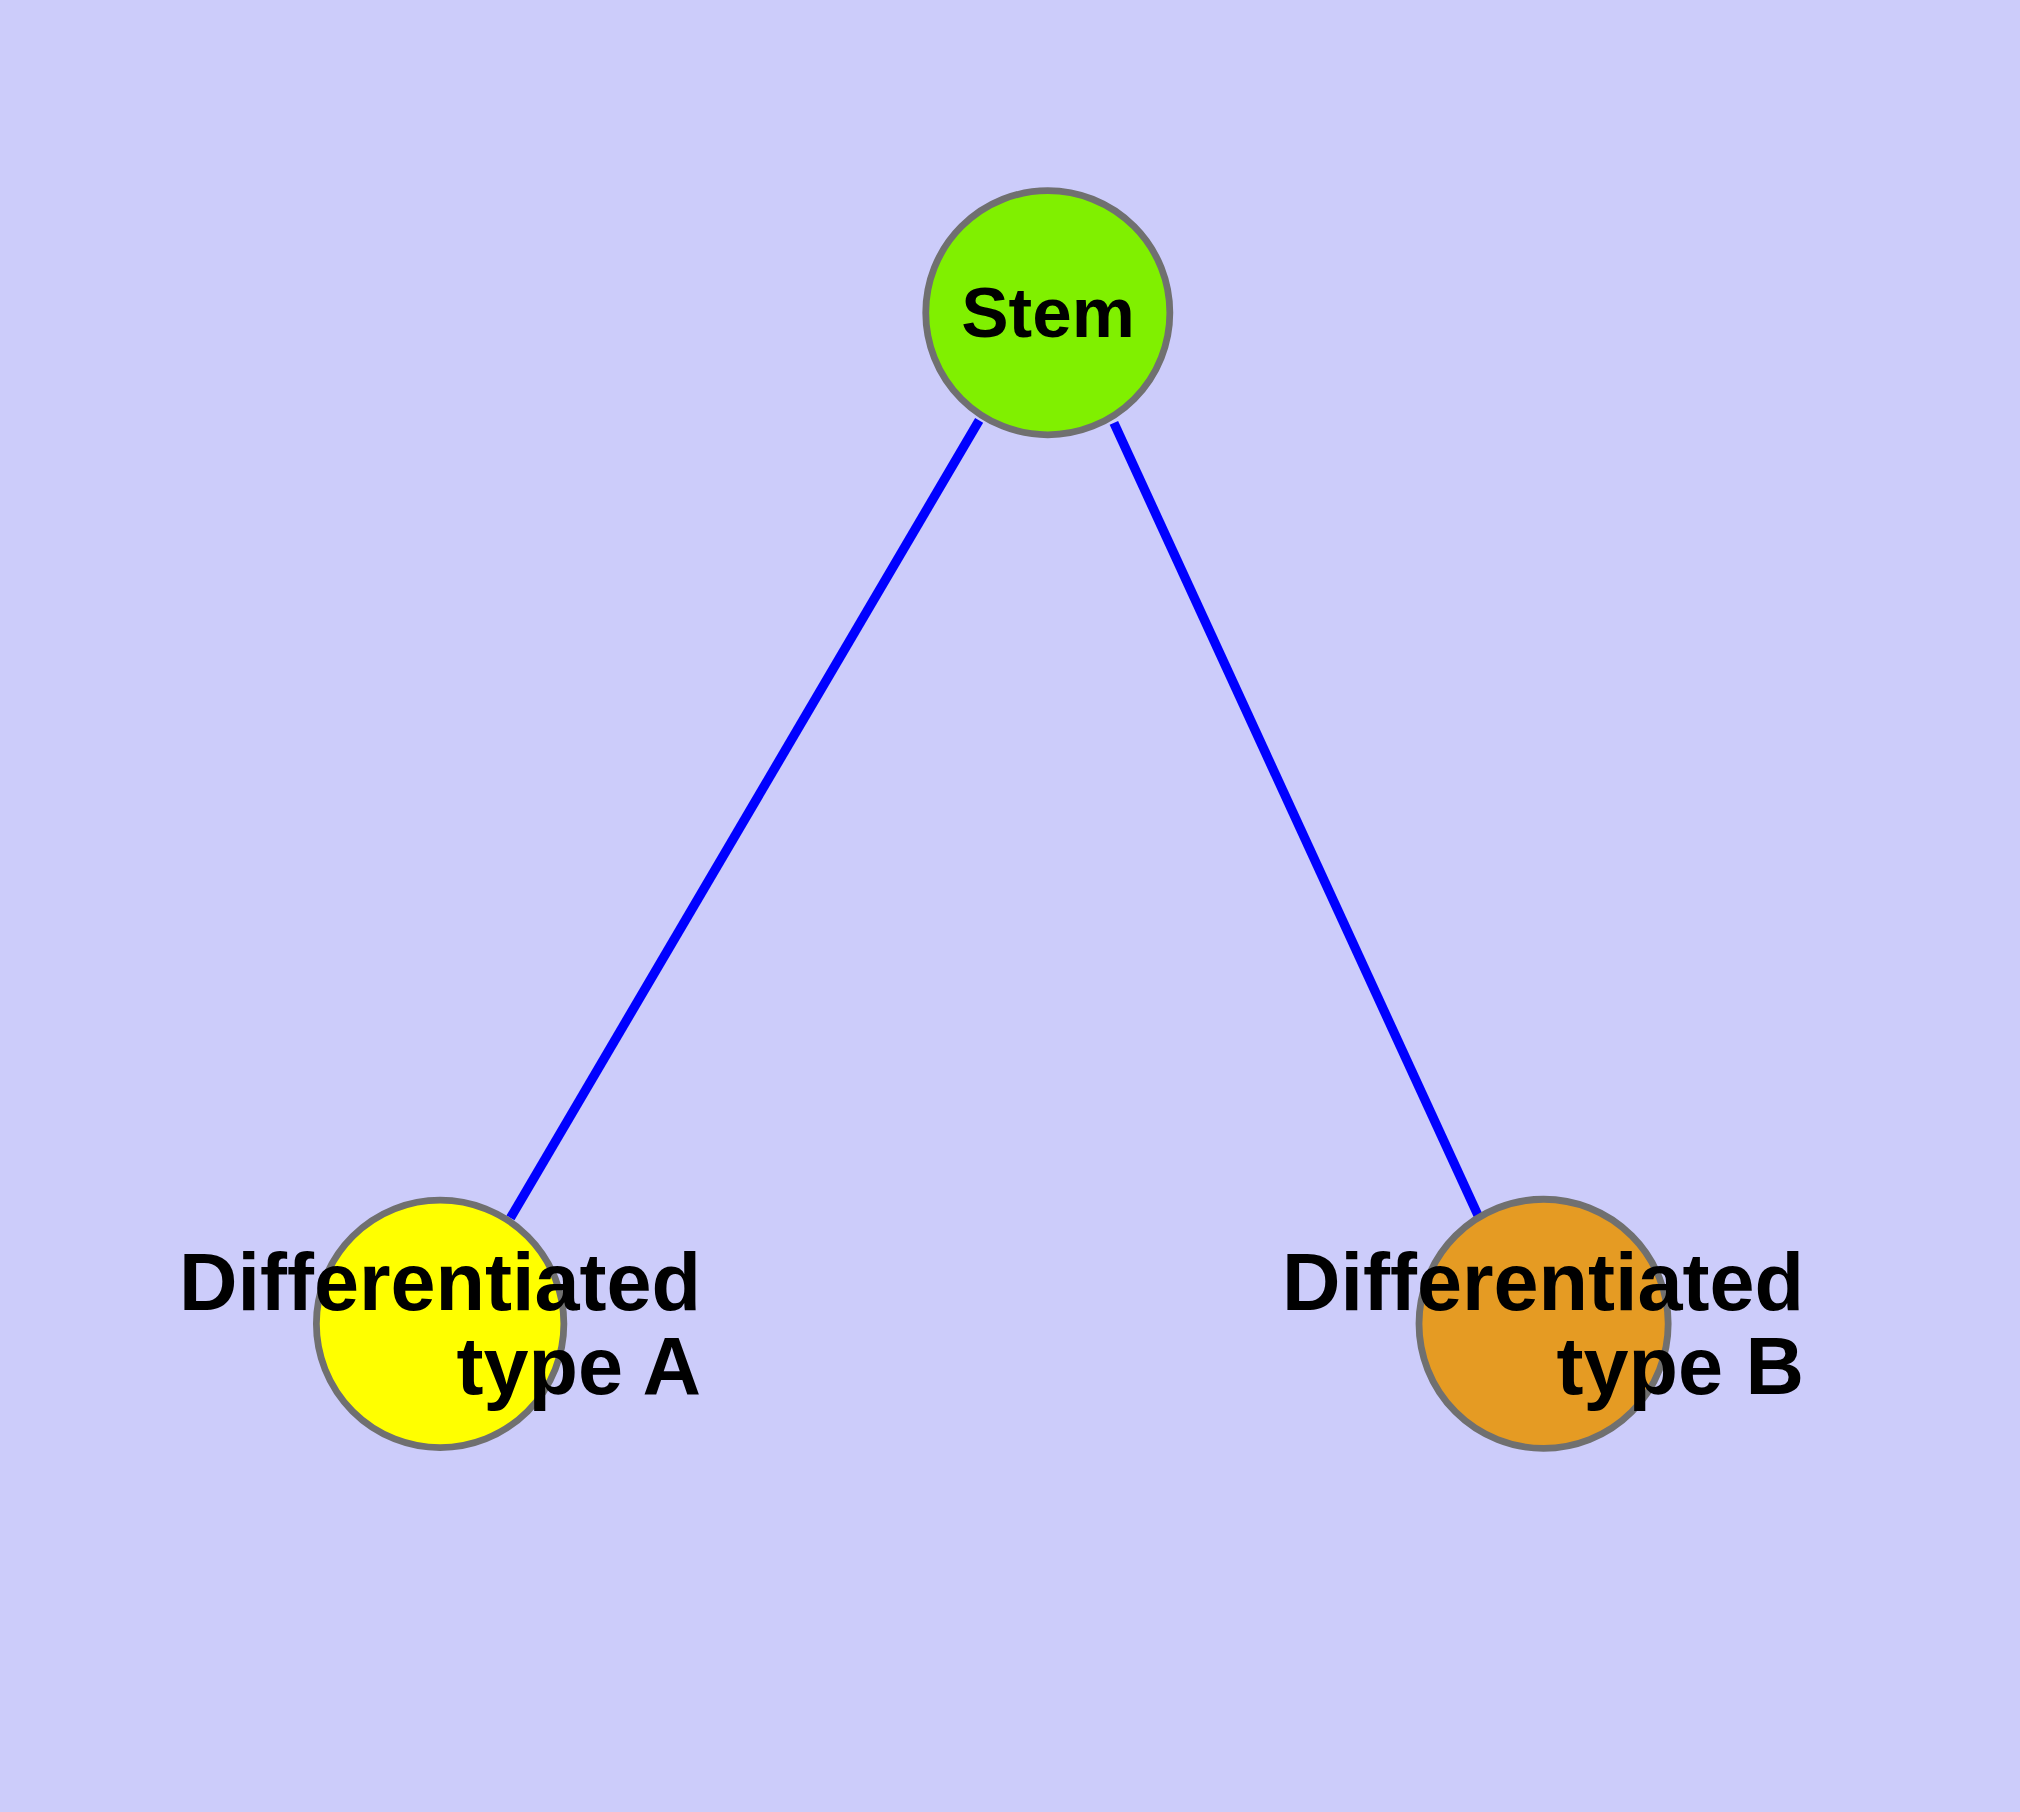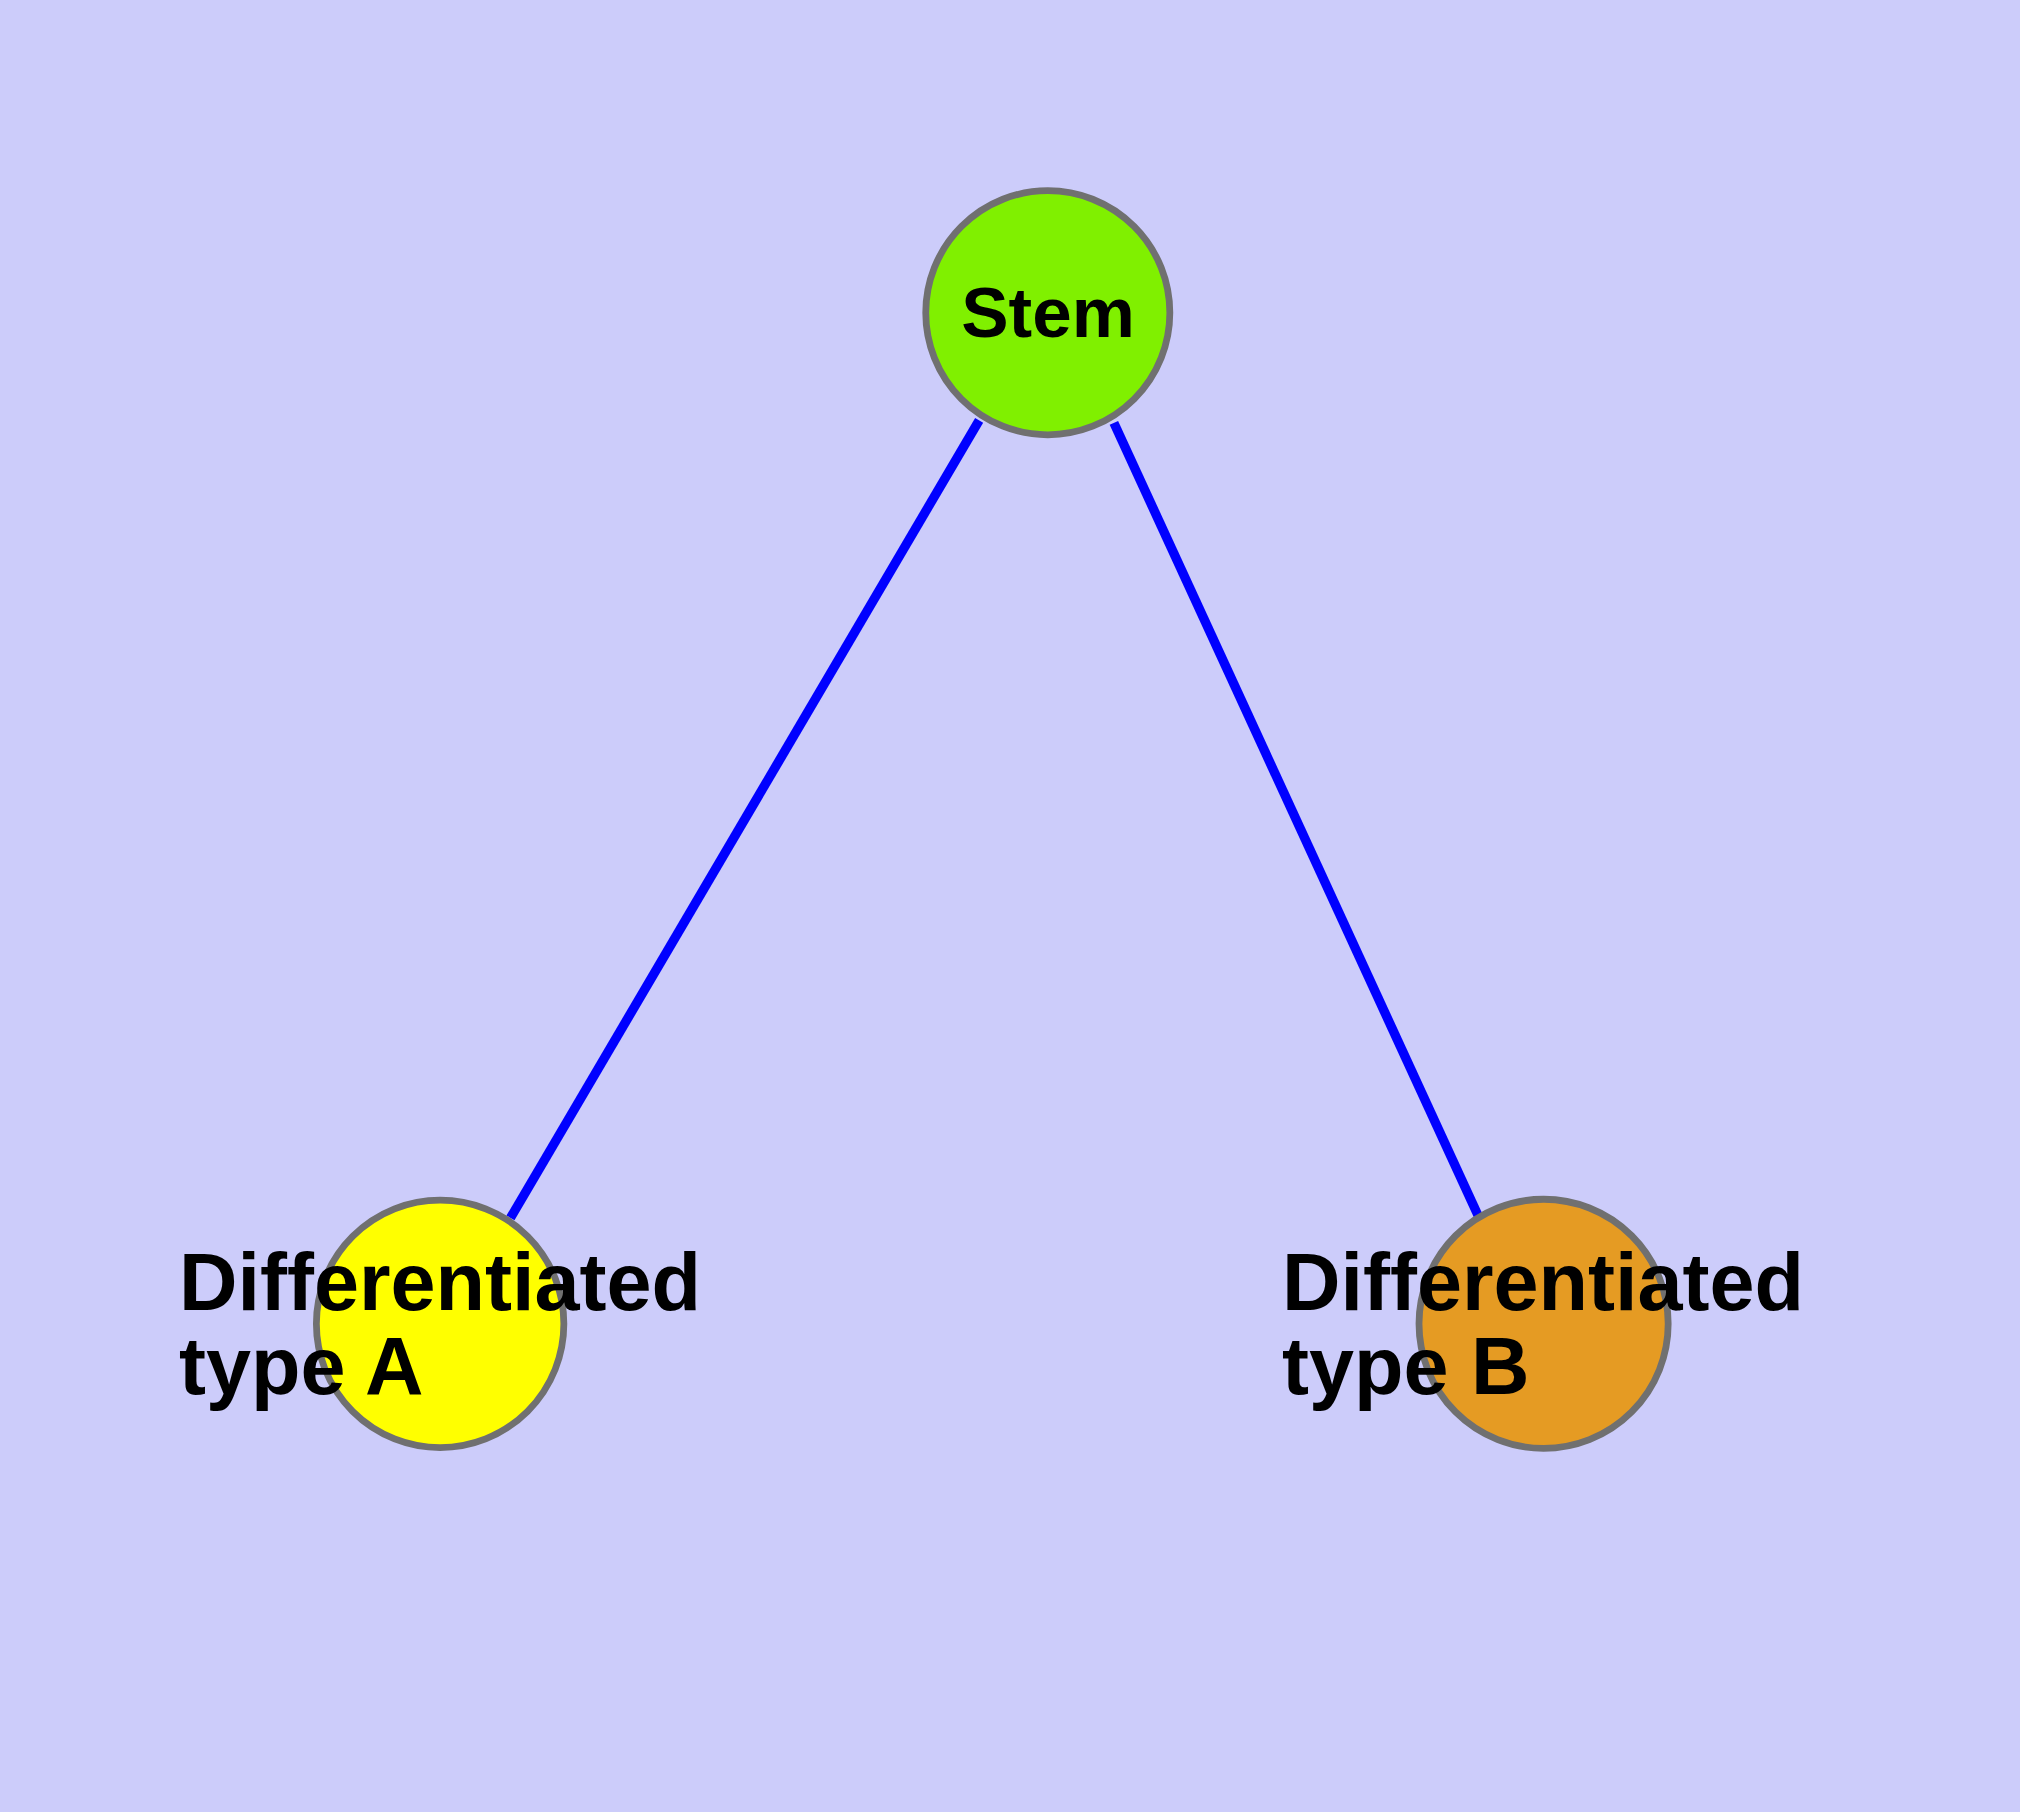--- a/index.html
+++ b/index.html
@@ -21,21 +21,21 @@
     top: 0;
     width: 2021px;
     height: 1812px;
     display: block;
   }
   .node-label {
     position: absolute;
     font-family: "Liberation Sans", sans-serif;
     font-weight: bold;
     color: #000000;
-    text-align: left;
+    text-align: right;
     line-height: 1.04;
     white-space: pre;
     user-select: none;
     pointer-events: none;
   }
   #label-stem {
     font-size: 71px;
     left: 1048px;
     top: 313px;
     transform: translate(-50%, -50%);

